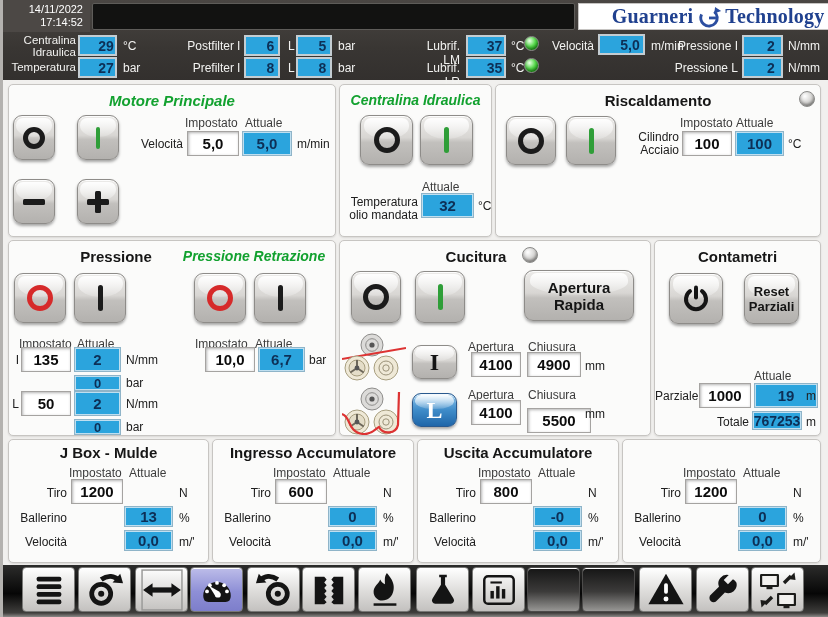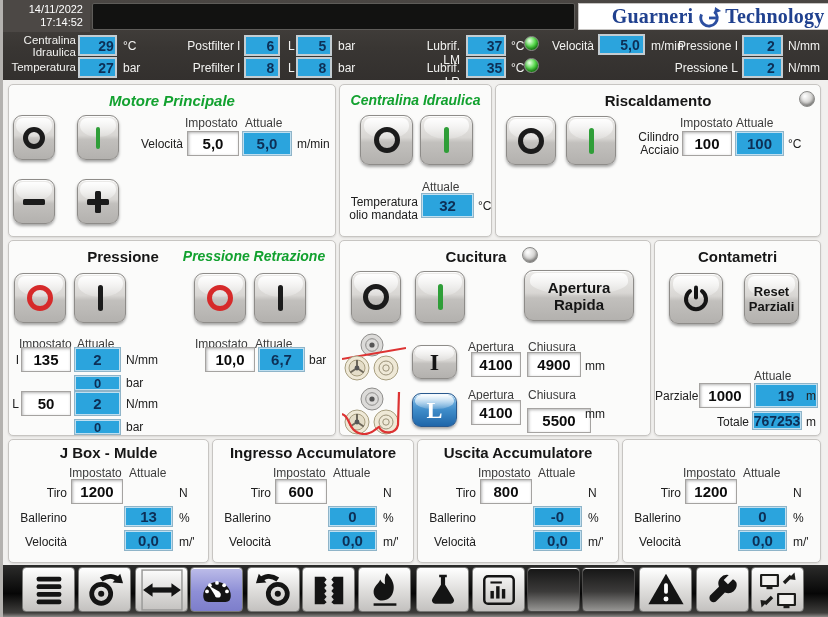--- a/index.html
+++ b/index.html
@@ -209,21 +209,21 @@
     <div class="rowlabel" style="left:123px;top:46px;width:60px;line-height:13px">
       <div>Cilindro</div>
         <div>Acciaio</div>
     </div>
     <div class="field set" style="left:186px;top:46px;width:50px">100</div>
     <div class="field act" style="left:239px;top:46px;width:49px">100</div>
     <div class="unit" style="left:292px;top:52px">°C</div>
   </div>
 
   <div class="panel" style="left:8px;top:240px;width:328px;height:196px">
-    <div class="ptitle" style="left:12px;width:204px">Pressione</div>
+    <div class="ptitle" style="left:5px;width:204px">Pressione</div>
     <div class="ptitle green" style="left:162px;width:166px;font-size:14px">Pressione Retrazione</div>
 
     <div class="hwbtn" style="left:5px;top:32px;width:52px;height:50px">
         <span class="ic-ring red"></span>
       </div>
     <div class="hwbtn" style="left:65px;top:32px;width:52px;height:50px">
         <span class="ic-bar"></span>
       </div>
     <div class="colhead" style="left:10px;top:96px;width:56px">Impostato</div>
     <div class="colhead" style="left:68px;top:96px;width:48px">Attuale</div>

